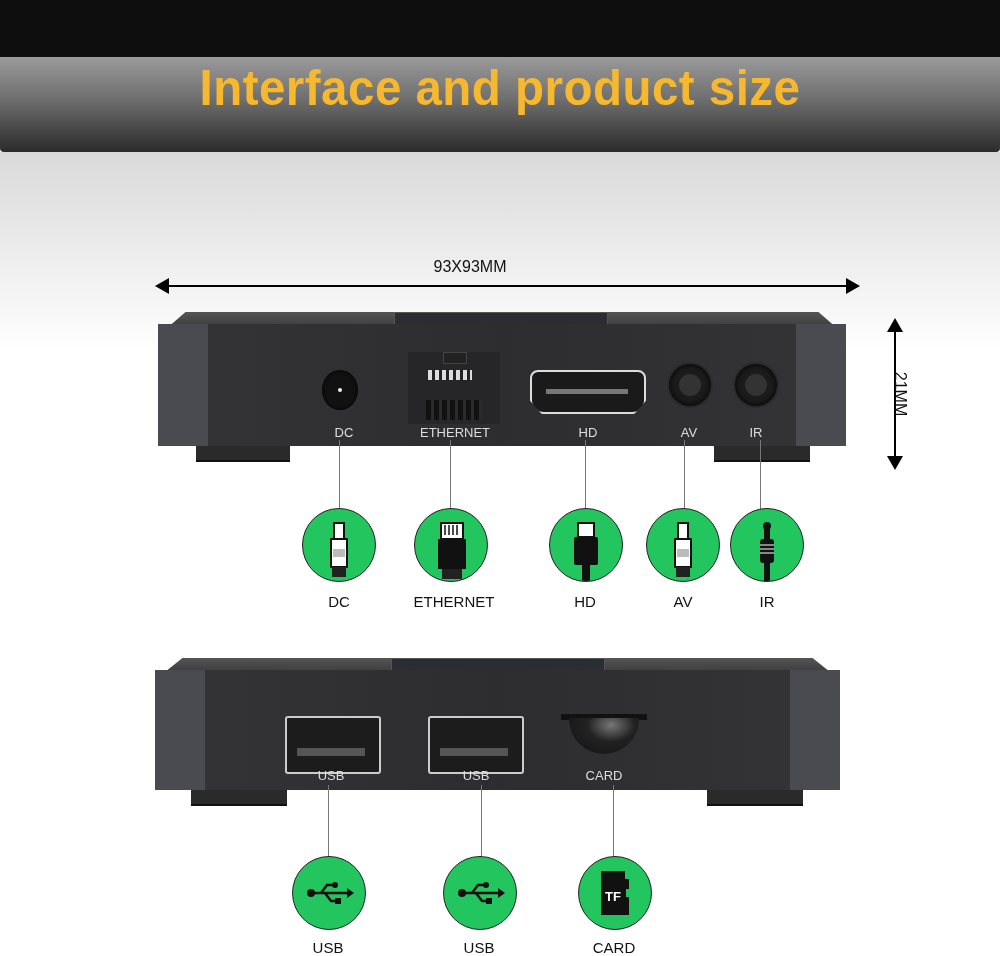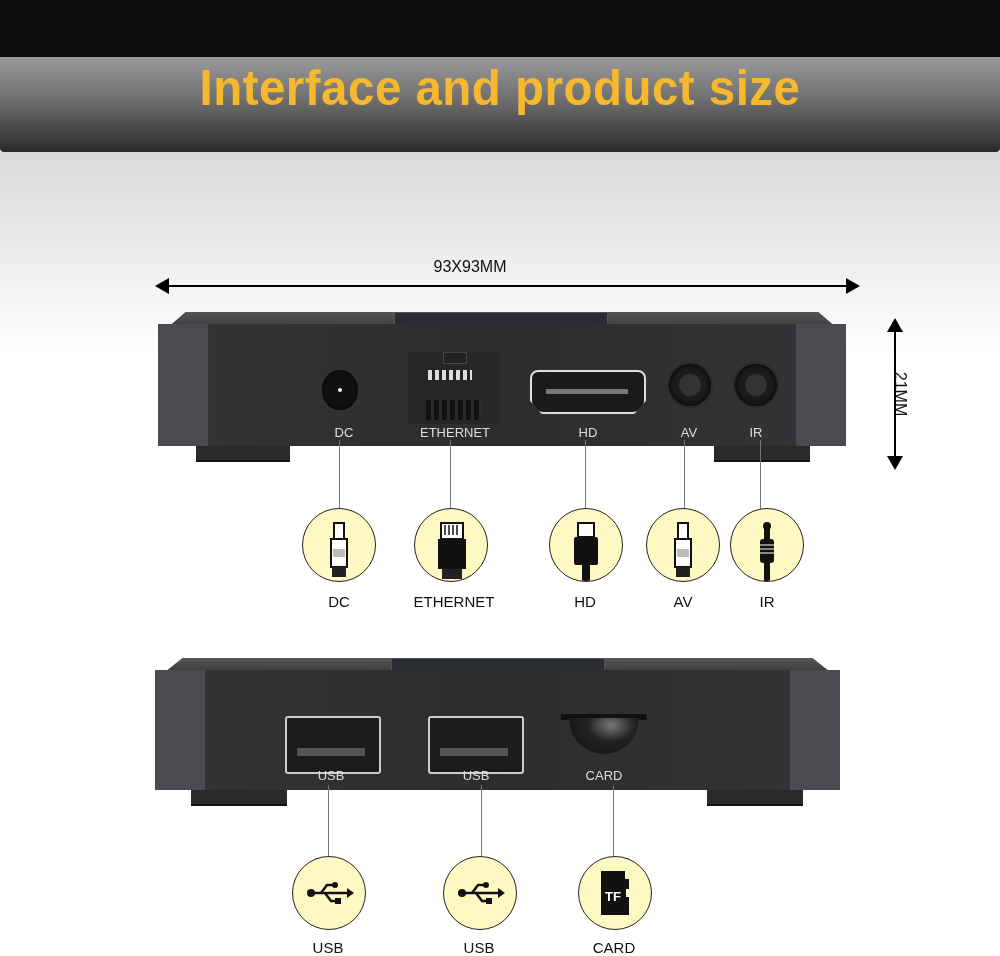--- a/index.html
+++ b/index.html
@@ -37,21 +37,21 @@
   .hd-port{position:absolute;width:112px;height:40px;background:#1a1a1a;border:2px solid #ddd;border-radius:8px 8px 14px 14px;clip-path:polygon(0 0,100% 0,100% 70%,90% 100%,10% 100%,0 70%);}
   .hd-port::after{content:"";position:absolute;left:14px;top:17px;width:82px;height:5px;background:#777;}
   .round-port{position:absolute;width:42px;height:42px;border-radius:50%;background:#1c1c1c;box-shadow:inset 0 0 6px #000,0 0 0 2px #2b2b2b;}
   .round-port::after{content:"";position:absolute;left:10px;top:10px;width:22px;height:22px;border-radius:50%;background:#333;}
   .usb-port{position:absolute;width:92px;height:54px;background:#1c1c1c;border:2px solid #ccc;border-radius:3px;}
   .usb-port::after{content:"";position:absolute;left:10px;top:30px;width:68px;height:8px;background:#555;}
   .card-port{position:absolute;width:86px;height:44px;}
   .card-slot{position:absolute;left:0;top:0;width:86px;height:6px;background:#111;}
   .card-bowl{position:absolute;left:8px;top:4px;width:70px;height:36px;background:radial-gradient(ellipse at 60% 20%,#777 0%,#222 40%,#111 100%);border-radius:0 0 40px 40px;}
   .leader{position:absolute;width:1px;background:#777;}
-  .icon-circle{position:absolute;width:72px;height:72px;border:1.5px solid #222;border-radius:50%;background:#fef9c3;overflow:hidden;}
+  .icon-circle{position:absolute;width:72px;height:72px;border:1.5px solid #222;border-radius:50%;background:#22c55e;overflow:hidden;}
   .icon-circle svg{position:absolute;left:0;top:0;}
   .icon-label{position:absolute;width:120px;margin-left:-60px;text-align:center;font-size:15px;color:#111;}
 </style>
 </head>
 <body>
 
 <div class="topbar"></div>
 <div class="banner">
   <h1>Interface and product size</h1>
 </div>

